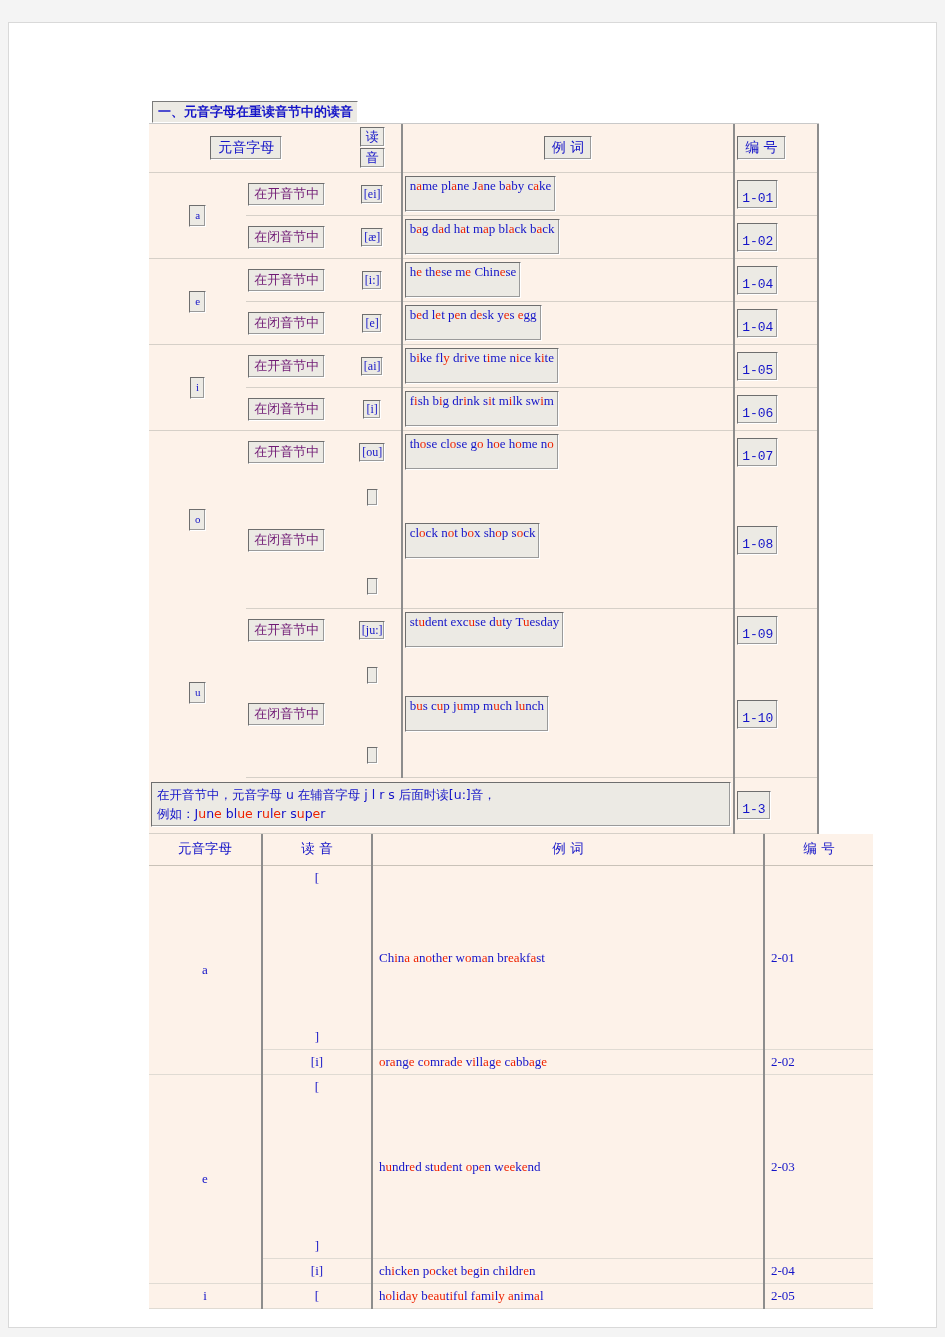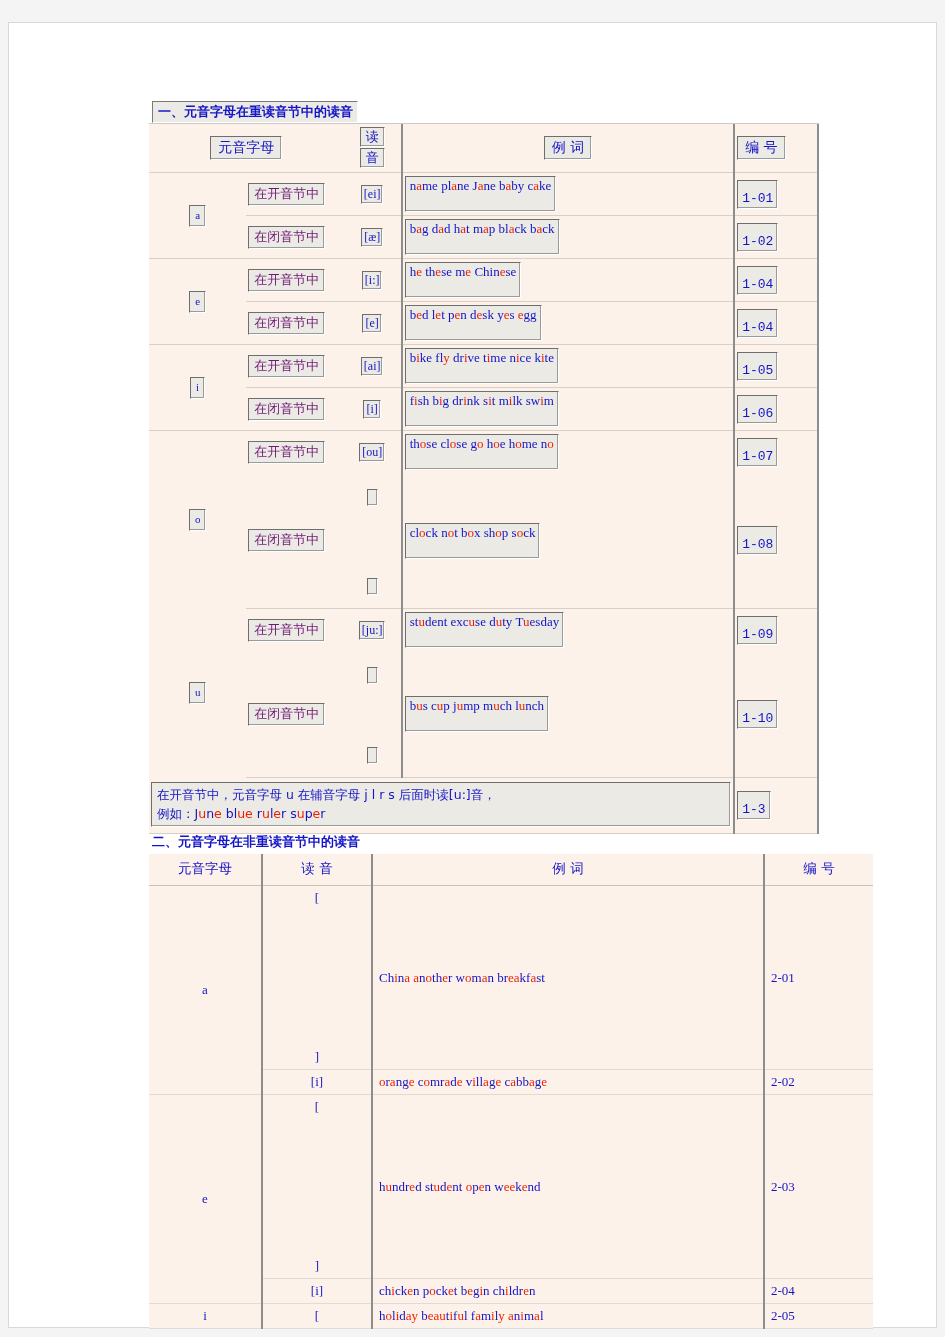--- a/index.html
+++ b/index.html
@@ -427,21 +427,20 @@
             </span>
           </td>
           <td class="col-num vsep">
             <span class="box box-num">1-3</span>
           </td>
         </tr>
       </tbody>
         </table>
     </div>
 
-    <div class="sec-heading-plain">二、元音字母在非重读音节中的读音</div>
 
     <table class="t2">
       <tbody>
           <tr class="t2hdr">
         <td class="t2-col-letter sep">元音字母</td>
         <td class="t2-col-ipa sep">读 音</td>
         <td class="t2-col-ex sep">例 词</td>
         <td class="t2-col-num">编 号</td>
       </tr>
 

